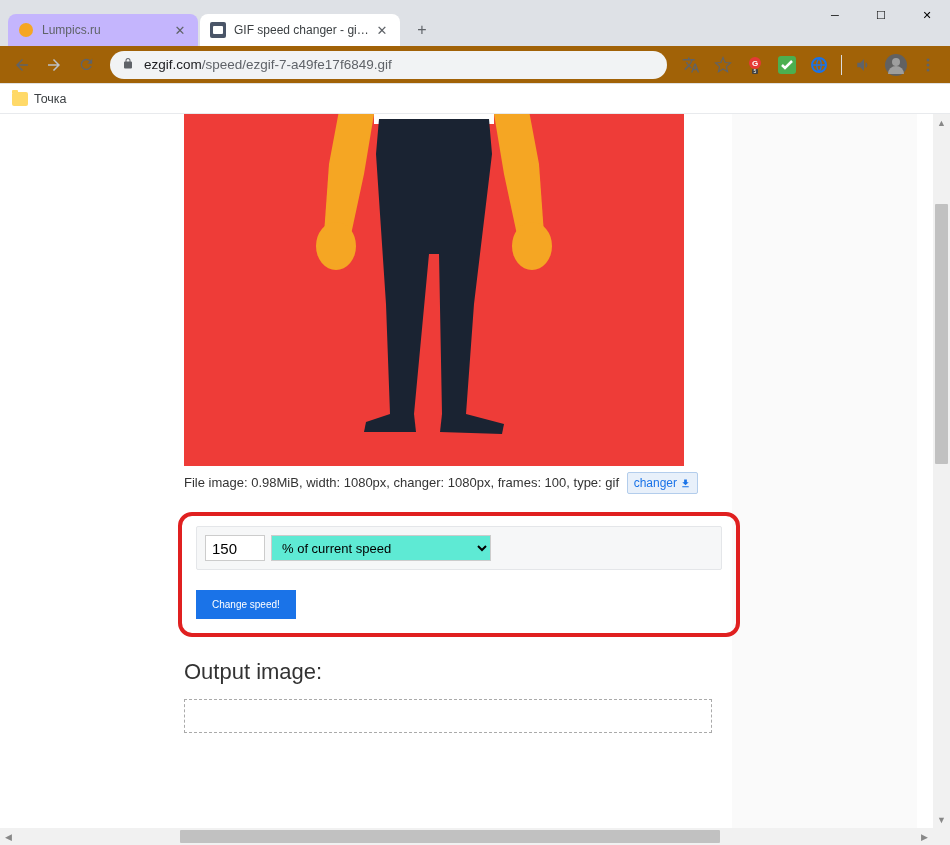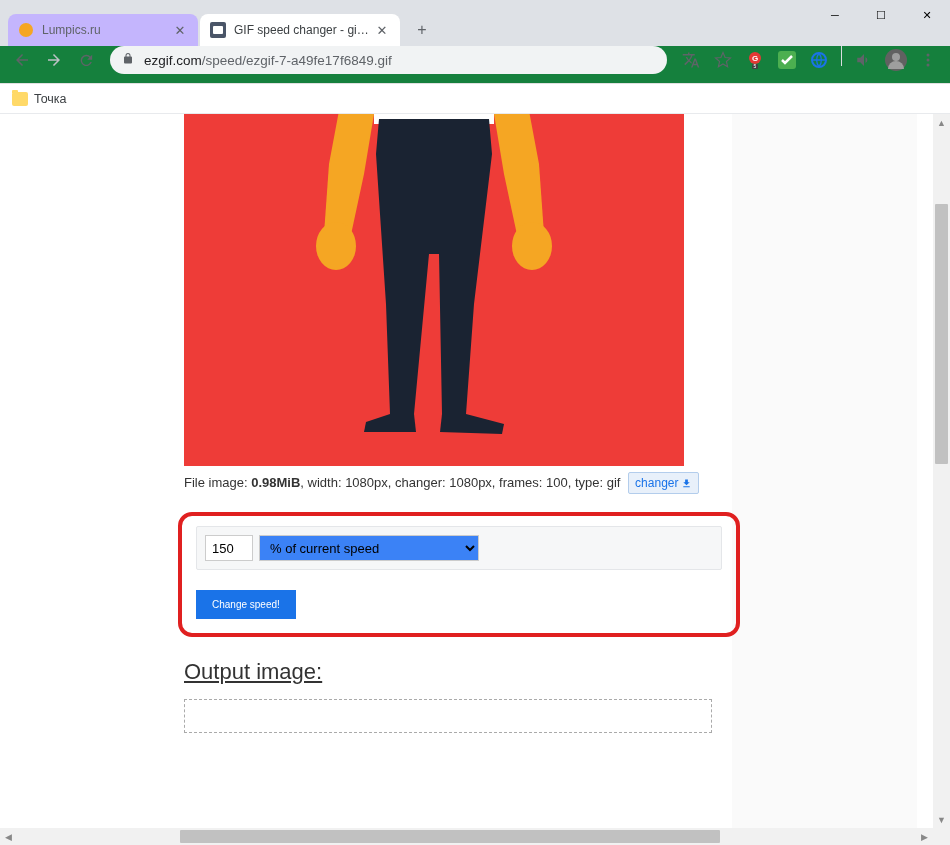--- a/index.html
+++ b/index.html
@@ -14,21 +14,21 @@
 .tab.inactive { background: #c4b5fd; }
 .tab.active { background: #fff; color: #3c4043; }
 .tab-favicon { width: 16px; height: 16px; margin-right: 8px; flex-shrink: 0; }
 .tab-title { flex: 1; white-space: nowrap; overflow: hidden; text-overflow: ellipsis; font-size: 12px; }
 .tab-close { width: 16px; height: 16px; display: flex; align-items: center; justify-content: center; color: #5f6368; font-size: 13px; margin-left: 4px; }
 .newtab { width: 28px; height: 28px; display: flex; align-items: center; justify-content: center; color: #5f6368; font-size: 16px; margin-left: 6px; margin-bottom: 2px; }
 .win-controls { position: absolute; right: 0; top: -10px; height: 40px; display: flex; }
 .win-btn { width: 46px; height: 30px; display: flex; align-items: center; justify-content: center; color: #000; font-size: 11px; }
 
 
-.toolbar { height: 38px; background: #15803d; display: flex; align-items: flex-start; padding: 0 8px; border-bottom: 1px solid #e0e0e0; gap: 4px; }
+.toolbar { height: 38px; background: #a16207; display: flex; align-items: center; padding: 0 8px; border-bottom: 1px solid #e0e0e0; gap: 4px; }
 .nav-btn { width: 28px; height: 28px; display: flex; align-items: center; justify-content: center; color: #5f6368; border-radius: 50%; }
 .nav-btn.disabled { color: #bdc1c6; }
 .omnibox { flex: 1; height: 28px; background: #f1f3f4; border-radius: 14px; display: flex; align-items: center; padding: 0 12px; margin: 0 6px; font-size: 13.5px; color: #202124; }
 .omnibox .lock { color: #5f6368; margin-right: 10px; font-size: 12px; }
 .omnibox .domain { color: #202124; }
 .omnibox .path { color: #5f6368; }
 .ext-icon { width: 28px; height: 28px; display: flex; align-items: center; justify-content: center; }
 
 
 .bookmarks { height: 30px; background: #fff; display: flex; align-items: center; padding: 0 12px; border-bottom: 1px solid #e8eaed; gap: 6px; }
@@ -40,32 +40,32 @@
 .content-wrap { position: absolute; top: 114px; left: 0; right: 0; bottom: 0; overflow: hidden; background: #fff; }
 .content-inner { width: 100%; height: 100%; position: relative; }
 .main-col { position: absolute; left: 184px; top: 0; width: 530px; }
 
 
 .gif-preview { width: 500px; height: 352px; background: #ee3c38; position: relative; overflow: hidden; }
 .figure { position: absolute; left: 50%; top: -40px; transform: translateX(-50%); }
 
 
 .file-info { font-size: 13px; color: #333; margin-top: 6px; line-height: 1.5; }
-.file-info b { font-weight: 700; }
+.file-info b { font-weight: 400; }
 .convert-btn { display: inline-flex; align-items: center; background: #e8f0fa; border: 1px solid #b3cdec; color: #1a73e8; padding: 1px 6px; font-size: 12px; border-radius: 2px; gap: 3px; margin-left: 4px; }
 
 
 .highlight-box { border: 4px solid #e02020; border-radius: 14px; margin-top: 18px; padding: 10px 14px 14px 14px; width: 562px; margin-left: -6px; }
 .controls-row { background: #f6f7f8; border: 1px solid #e4e6e9; padding: 8px; display: flex; gap: 6px; border-radius: 2px; }
-.speed-input { width: 48px; height: 26px; border: 1px solid #ccc; padding: 0 6px; font-size: 13px; background: #fff; }
-.speed-select { width: 220px; height: 26px; border: 1px solid #ccc; padding: 0 6px; font-size: 13px; background: #3b82f6; }
+.speed-input { width: 60px; height: 26px; border: 1px solid #ccc; padding: 0 6px; font-size: 15px; background: #fff; }
+.speed-select { width: 220px; height: 26px; border: 1px solid #ccc; padding: 0 6px; font-size: 13px; background: #5eead4; }
 .change-btn { margin-top: 20px; background: #1a73e8; color: #fff; border: none; padding: 9px 16px; font-size: 10px; cursor: pointer; }
 
 
-.output-heading { font-size: 22px; font-weight: 400; color: #333; margin-top: 22px; text-decoration: underline; }
+.output-heading { font-size: 22px; font-weight: 400; color: #333; margin-top: 22px; }
 .output-box { margin-top: 14px; border: 1px dashed #aaa; height: 34px; width: 528px; }
 
 
 .right-col { position: absolute; left: 732px; top: 0; width: 185px; height: 720px; background: #fafafa; }
 
 
 .vscroll { position: absolute; right: 0; top: 0; width: 17px; height: calc(100% - 17px); background: #f1f1f1; }
 .vscroll-thumb { position: absolute; top: 90px; left: 2px; right: 2px; height: 260px; background: #c1c1c1; border-radius: 1px; }
 .vscroll-arrow { position: absolute; left: 0; right: 0; height: 17px; display: flex; align-items: center; justify-content: center; color: #888; font-size: 9px; }
 .hscroll { position: absolute; bottom: 0; left: 0; right: 17px; height: 17px; background: #f1f1f1; }

